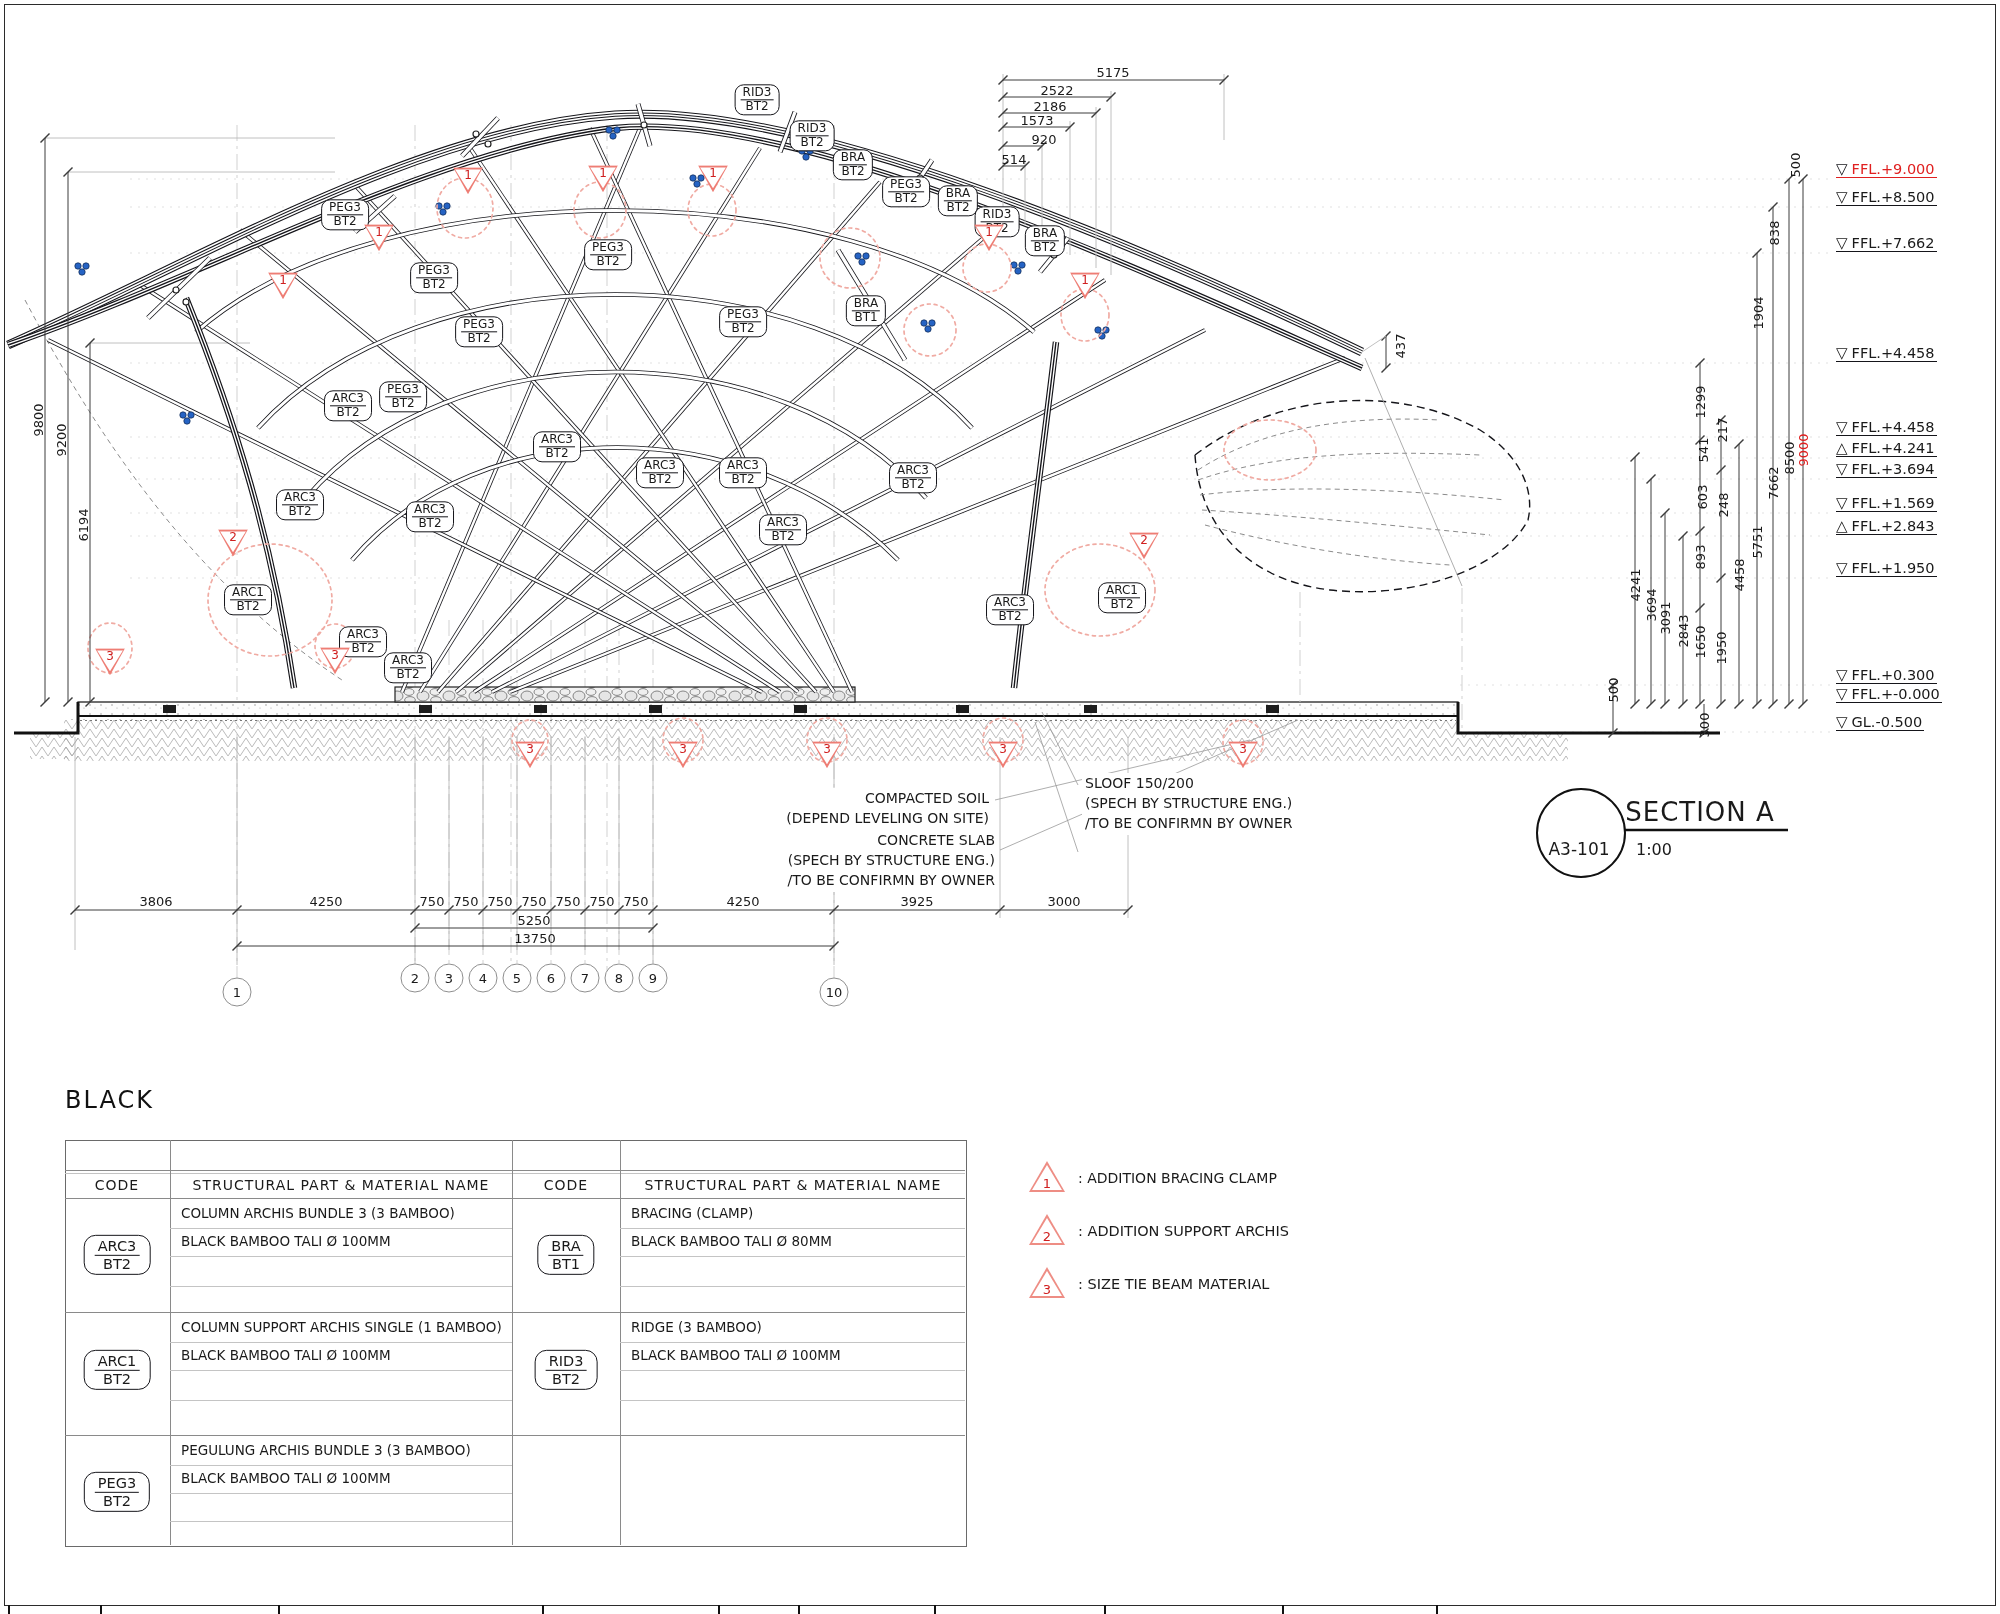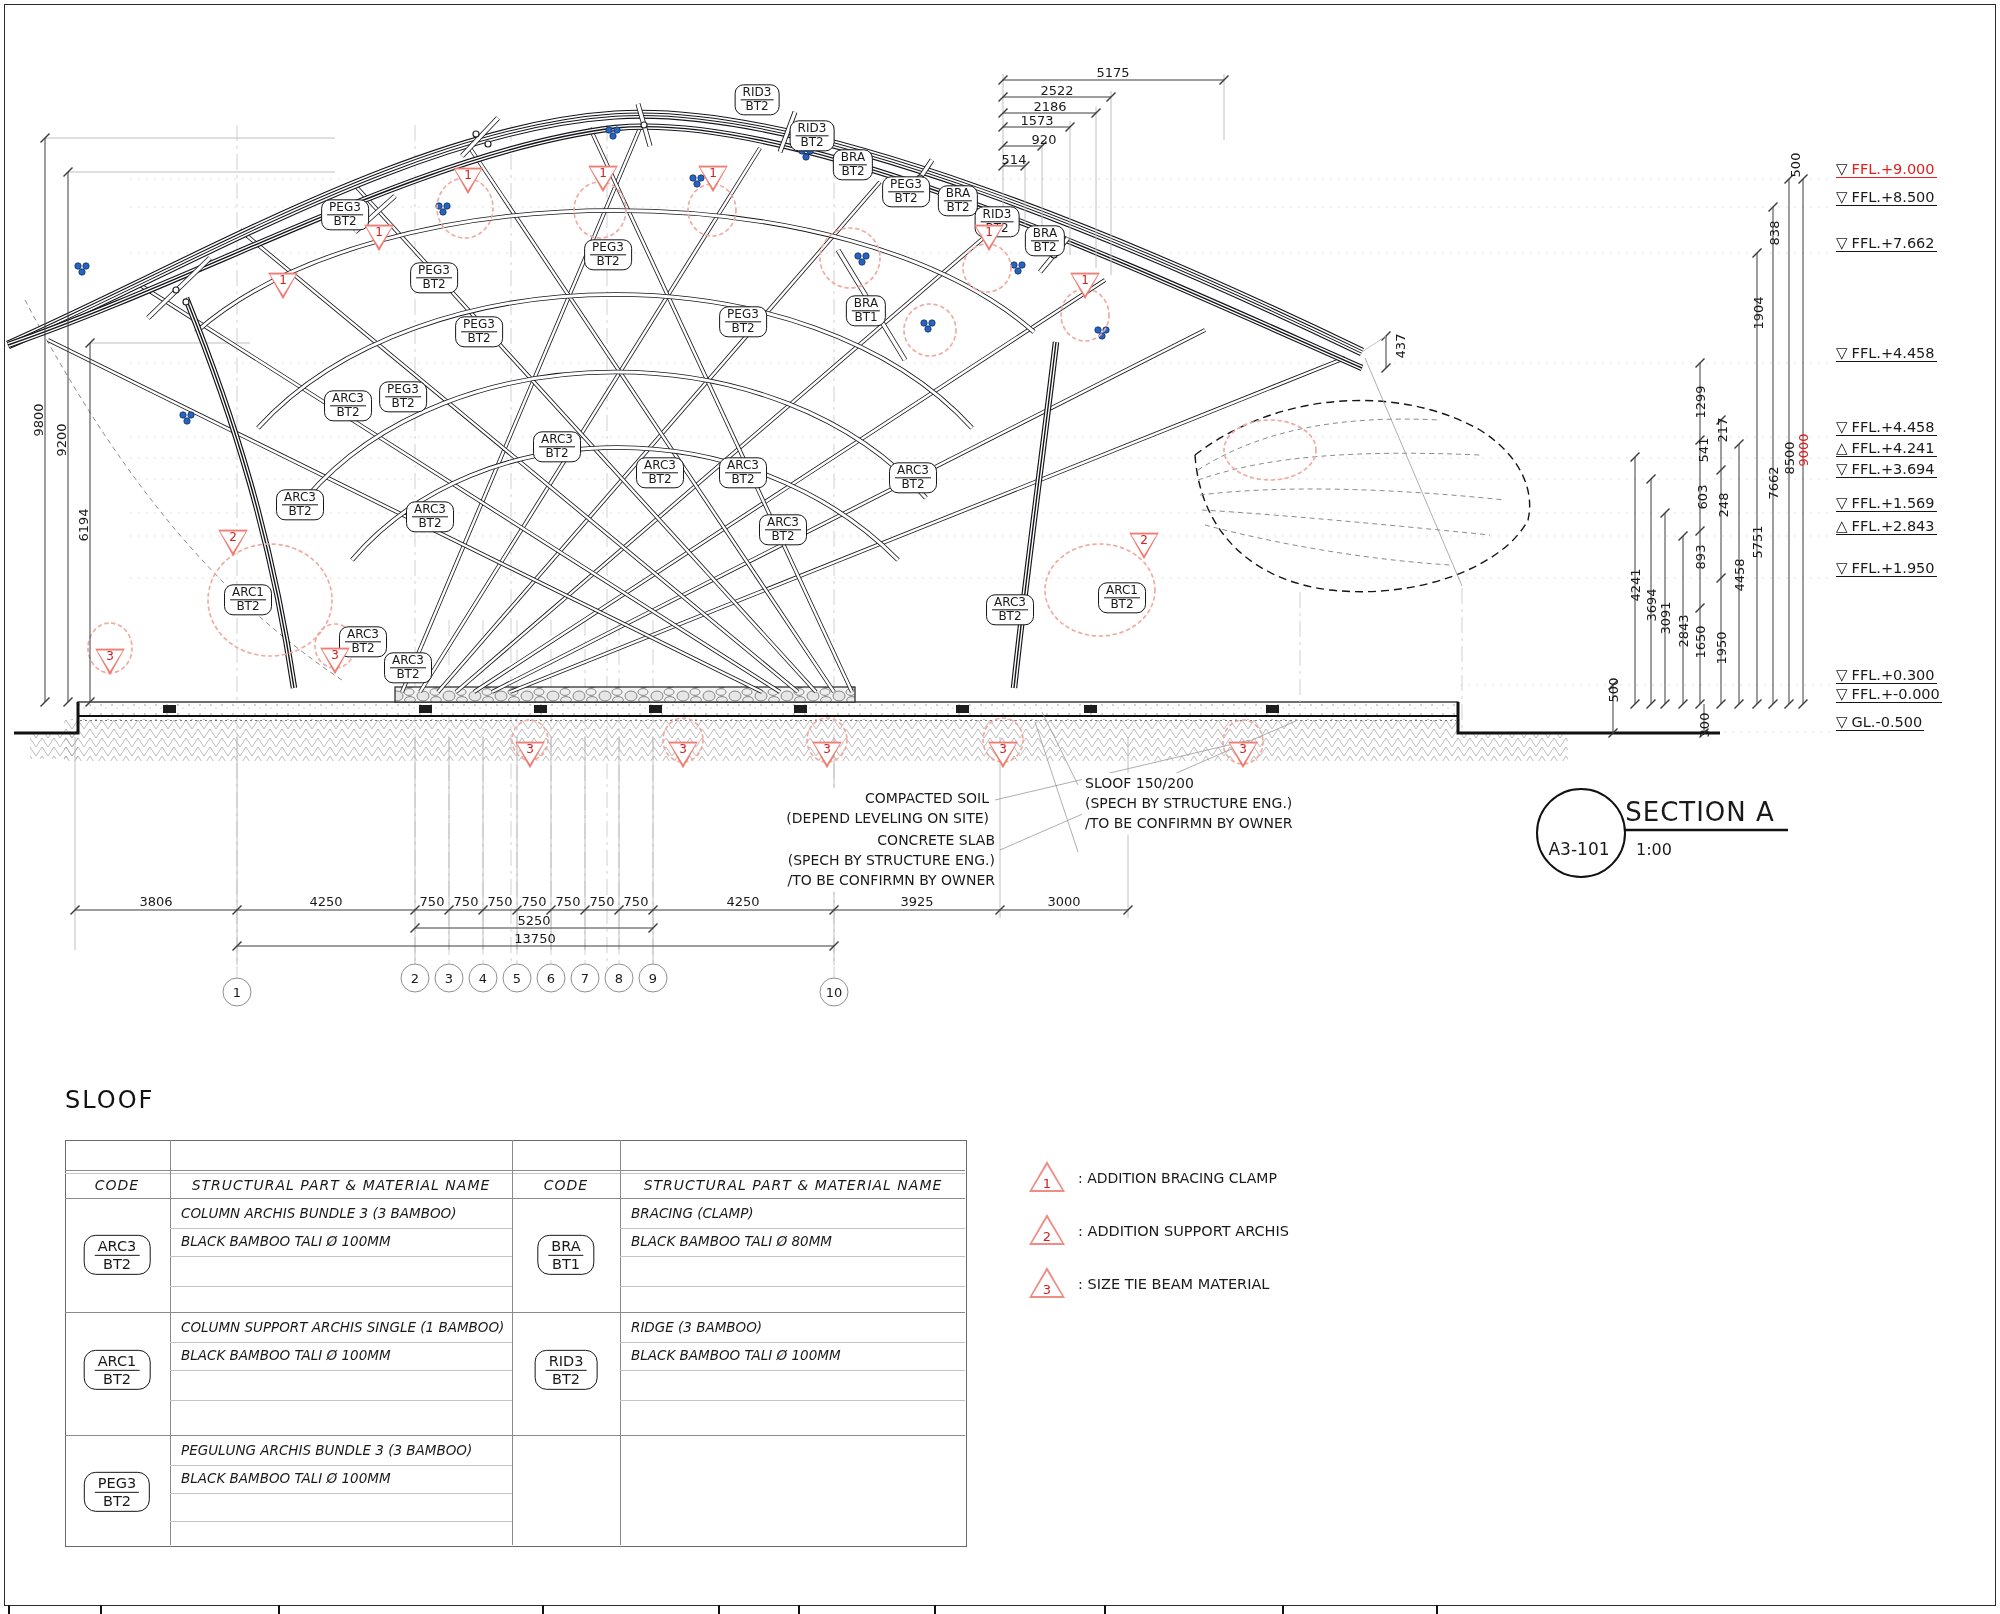--- a/index.html
+++ b/index.html
@@ -50,21 +50,21 @@
   .bub{position:absolute;width:27px;height:27px;border:1.4px solid #8f8f8f;border-radius:50%;
        background:#fff;display:flex;align-items:center;justify-content:center;font-size:13px;
        transform:translate(-50%,-50%);z-index:5;}
   .note{position:absolute;font-size:14px;line-height:1.42;background:#fff;z-index:4;padding:1px 3px;}
   .note.ra{text-align:right;}
   
   #legend-title{position:absolute;left:65px;top:1086px;font-size:24px;letter-spacing:2px;color:#111;}
   .lgbox{position:absolute;border:1.2px solid #6a6a6a;background:#fff;}
   .lgline{position:absolute;background:#8a8a8a;}
   .lgline.lt{background:#c4c4c4;}
-  .lgt{position:absolute;font-size:13.5px;white-space:nowrap;color:#1a1a1a;font-style:italic;}
+  .lgt{position:absolute;font-size:13.5px;white-space:nowrap;color:#1a1a1a;}
   .lghead{font-size:14px;letter-spacing:1px;transform:translate(-50%,-50%);}
   .lgtag{position:absolute;transform:translate(-50%,-50%);border:1.4px solid #15151a;background:#fff;
          border-radius:12px;text-align:center;font-size:14.5px;line-height:1.15;padding:2px 10px;}
   .lgtag .c{display:block;border-bottom:1.2px solid #15151a;padding:0 3px;}
   .st-circle{position:absolute;width:86px;height:86px;border:2.6px solid #111;border-radius:50%;
              background:#fff;z-index:4;}
   .sheet-tick{position:absolute;width:2px;height:9px;background:#111;bottom:0;}
 </style>
 </head>
 <body>
@@ -708,21 +708,21 @@
   <div>SLOOF 150/200</div>
   <div>(SPECH BY STRUCTURE ENG.)</div>
   <div>/TO BE CONFIRMN BY OWNER</div>
 </div>
 
 <div class="st-circle" style="left:1536px;top:788px"></div>
 <div class="t ct" style="left:1579px;top:849px;font-size:17px;z-index:5">A3-101</div>
 <div class="t ct" style="left:1700px;top:812px;font-size:26px;letter-spacing:1px;z-index:5">SECTION A</div>
 <div class="t" style="left:1636px;top:840px;font-size:16px;z-index:5">1:00</div>
 
-<div id="legend-title">SLOOF</div>
+<div id="legend-title">BLACK</div>
 <div class="lgbox" style="left:65px;top:1140px;width:900px;height:405px;"></div>
 
 <div class="lgline" style="left:65px;top:1170px;width:900px;height:1px"></div>
 <div class="lgline lt" style="left:65px;top:1173px;width:900px;height:1px"></div>
 <div class="lgline" style="left:65px;top:1198px;width:900px;height:1.2px"></div>
 <div class="lgline" style="left:65px;top:1312px;width:900px;height:1px"></div>
 <div class="lgline" style="left:65px;top:1435px;width:900px;height:1px"></div>
 <div class="lgline" style="left:170px;top:1140px;width:1px;height:405px"></div>
 <div class="lgline" style="left:512px;top:1140px;width:1px;height:405px"></div>
 <div class="lgline" style="left:620px;top:1140px;width:1px;height:405px"></div>

